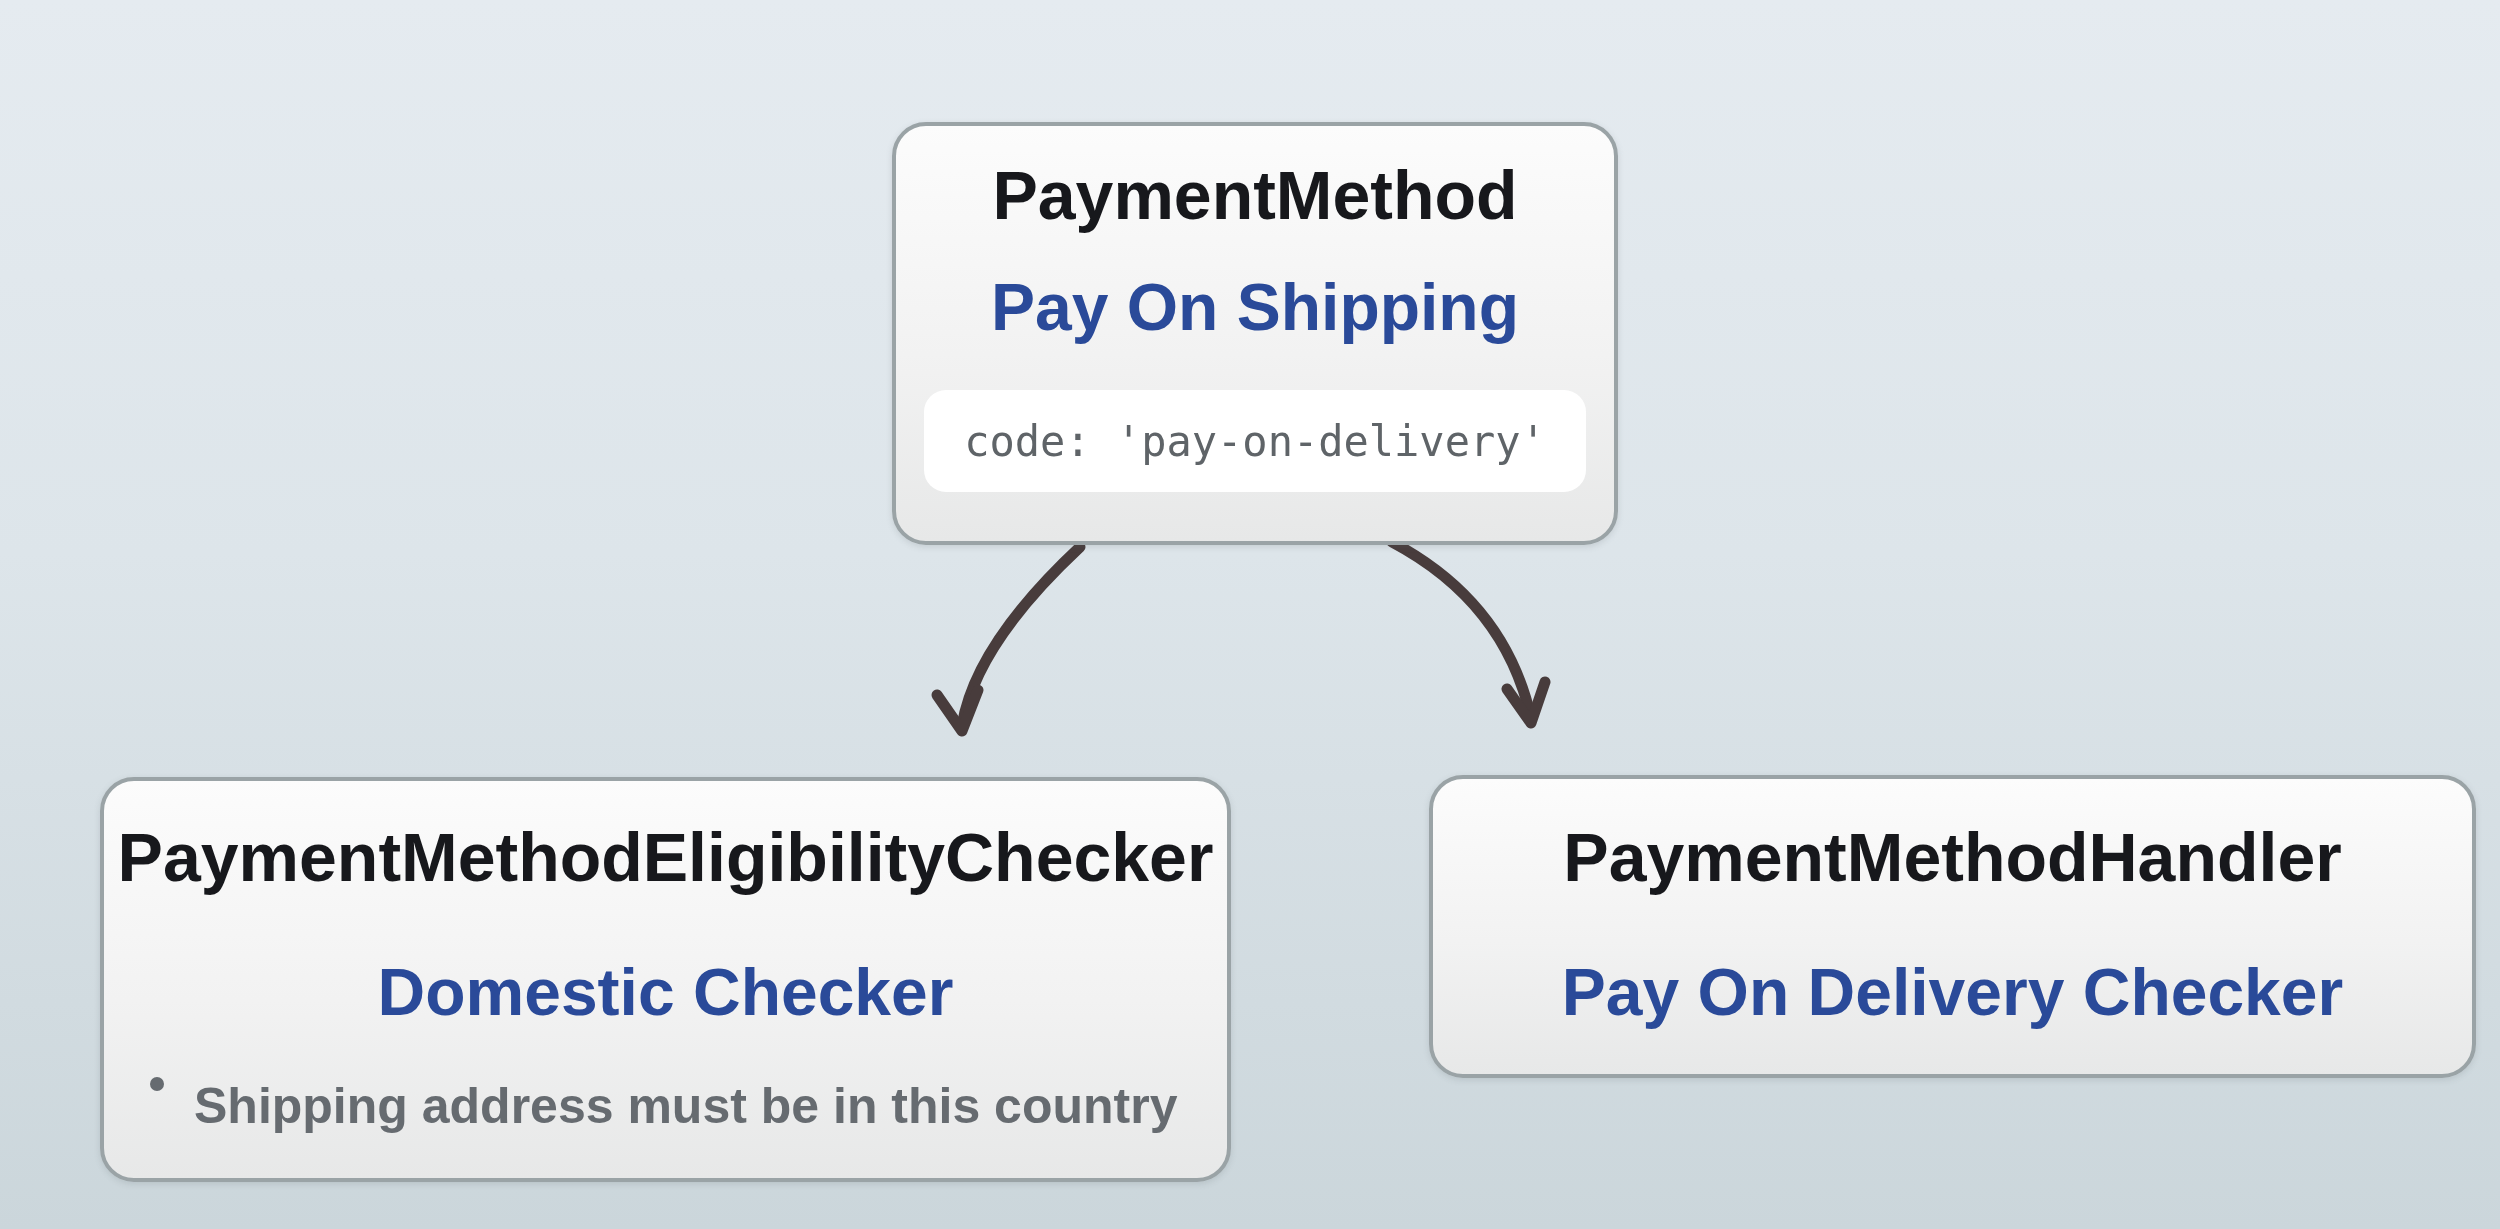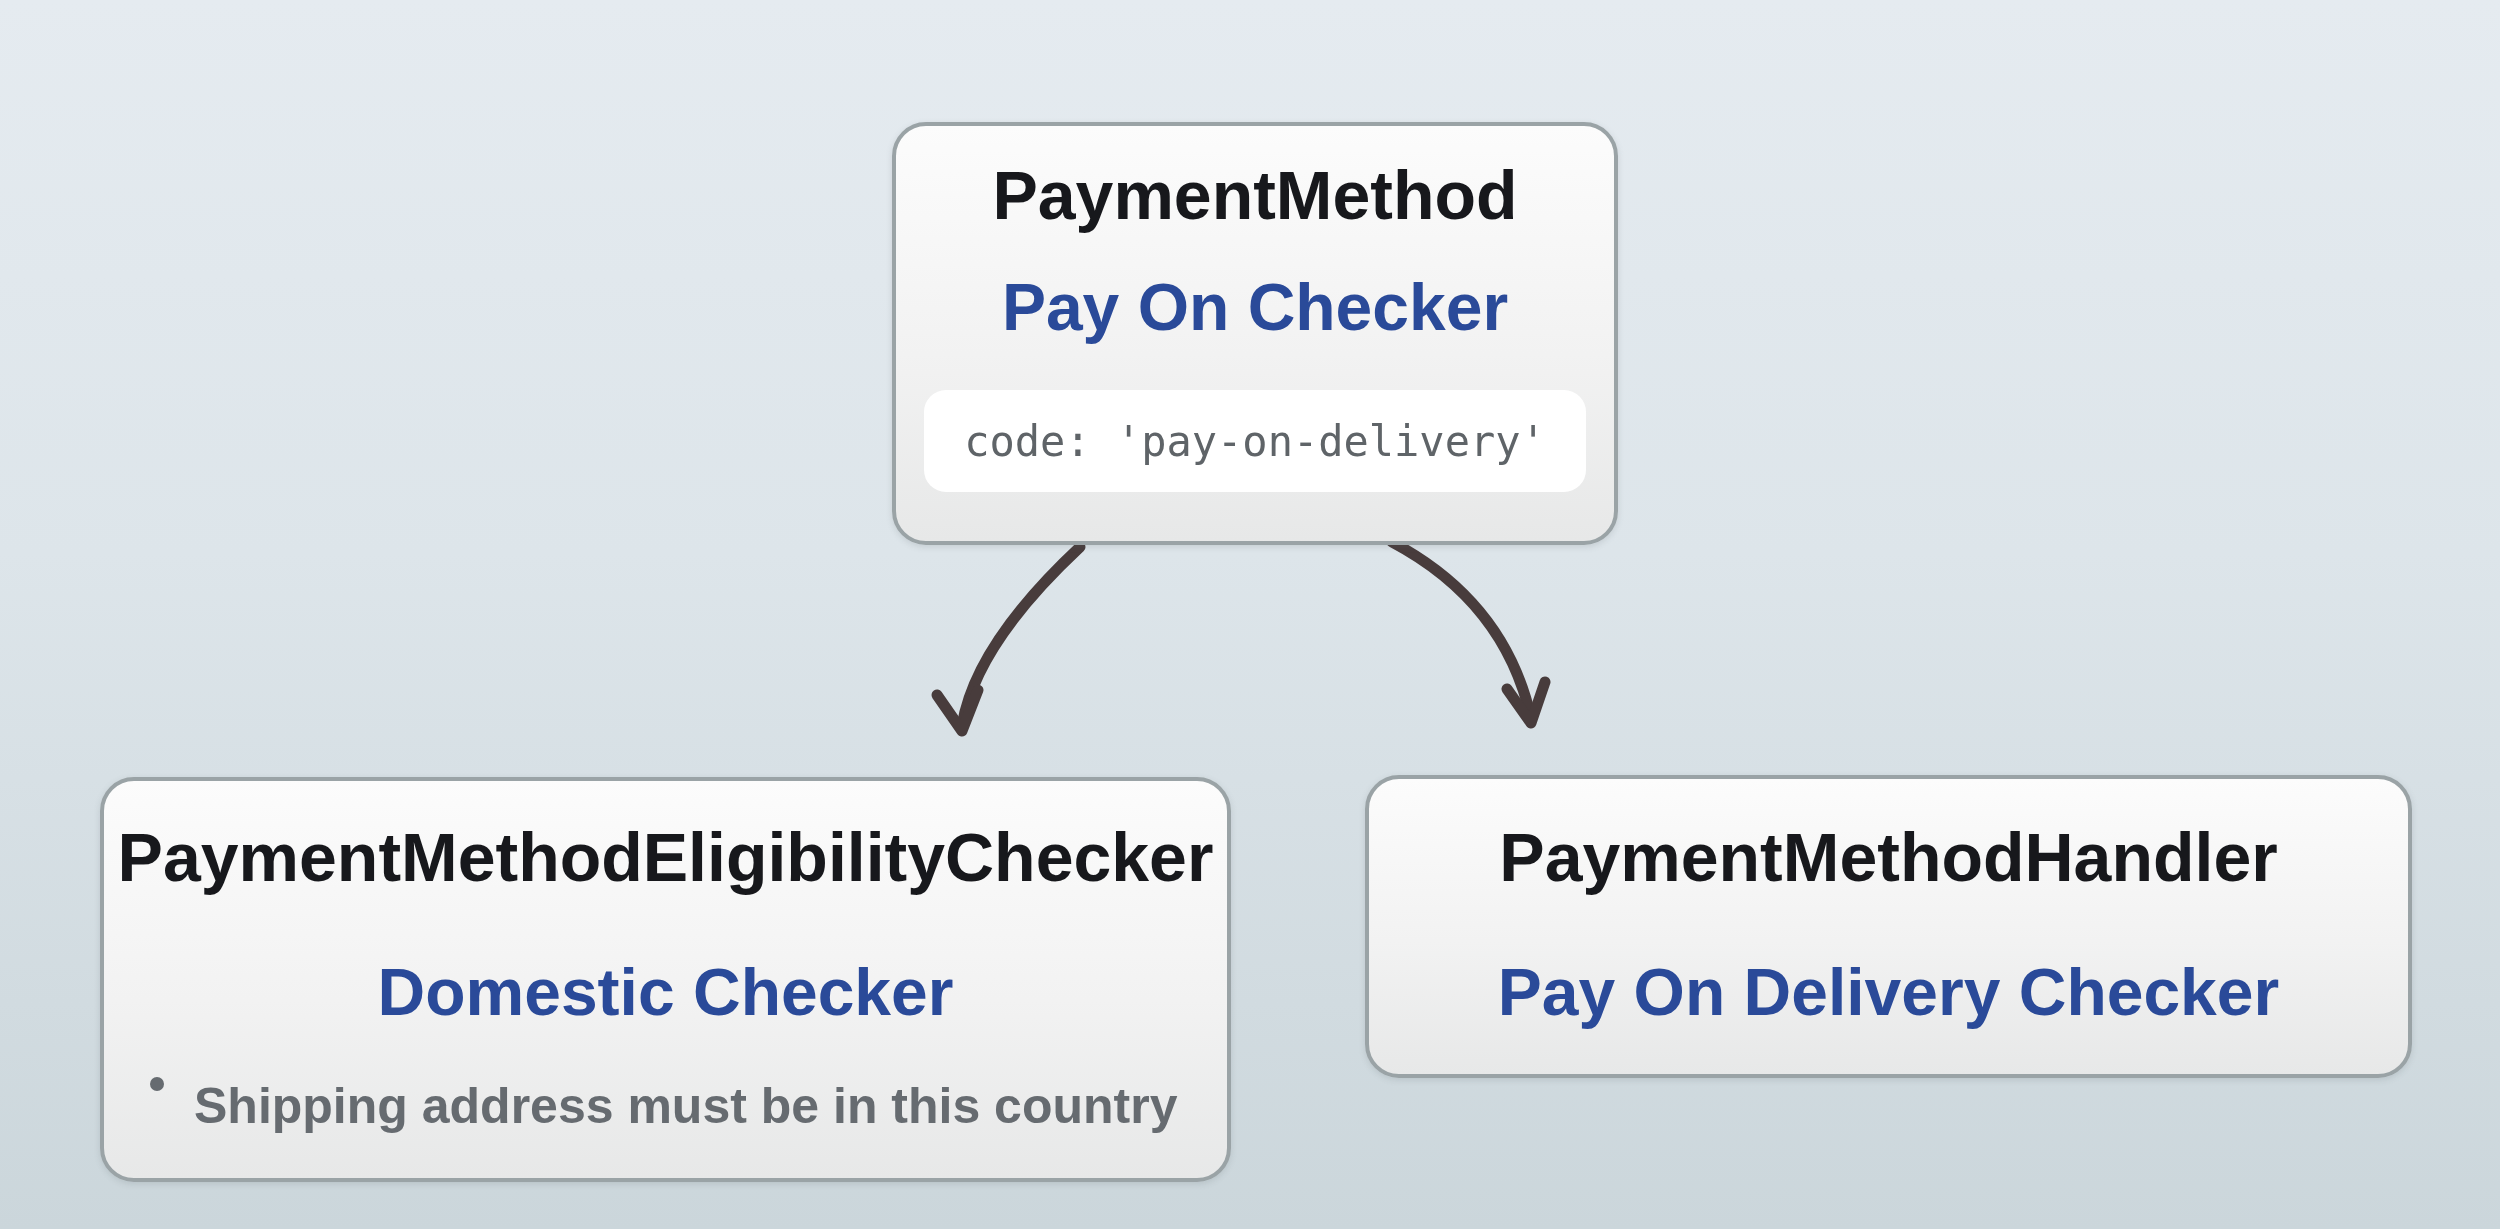--- a/index.html
+++ b/index.html
@@ -94,21 +94,21 @@
   }
   .bullet-text {
     font-size: 50px;
     font-weight: bold;
     line-height: 58px;
     color: #666b70;
     white-space: nowrap;
     text-align: left;
   }
   #right-box {
-    left: 1365px;
+    left: 1429px;
     top: 748px;
     width: 1047px;
     height: 303px;
   }
   #right-box .node-title { margin-top: 39px; }
   #right-box .node-subtitle { margin-top: 57px; }
   #arrow-layer {
     position: absolute;
     left: 0;
     top: 0;
@@ -133,21 +133,21 @@
     <path d="M 937 695 L 962 731 L 978 690"></path>
   </g>
   <g>
     <path d="M 1392 542 Q 1505 602 1531 718"></path>
     <path d="M 1507 689 L 1531 723 L 1545 682"></path>
   </g>
 </svg>
 
 <div class="node" id="top-box">
   <div class="node-title">PaymentMethod</div>
-  <div class="node-subtitle">Pay On Checker</div>
+  <div class="node-subtitle">Pay On Shipping</div>
   <div class="code-chip">
     <span class="code-text">code: 'pay-on-delivery'</span>
   </div>
 </div>
 
 <div class="node" id="left-box">
   <div class="node-title">PaymentMethodEligibilityChecker</div>
   <div class="node-subtitle">Domestic Checker</div>
   <div class="bullet-row">
     <span class="bullet-dot"></span>

